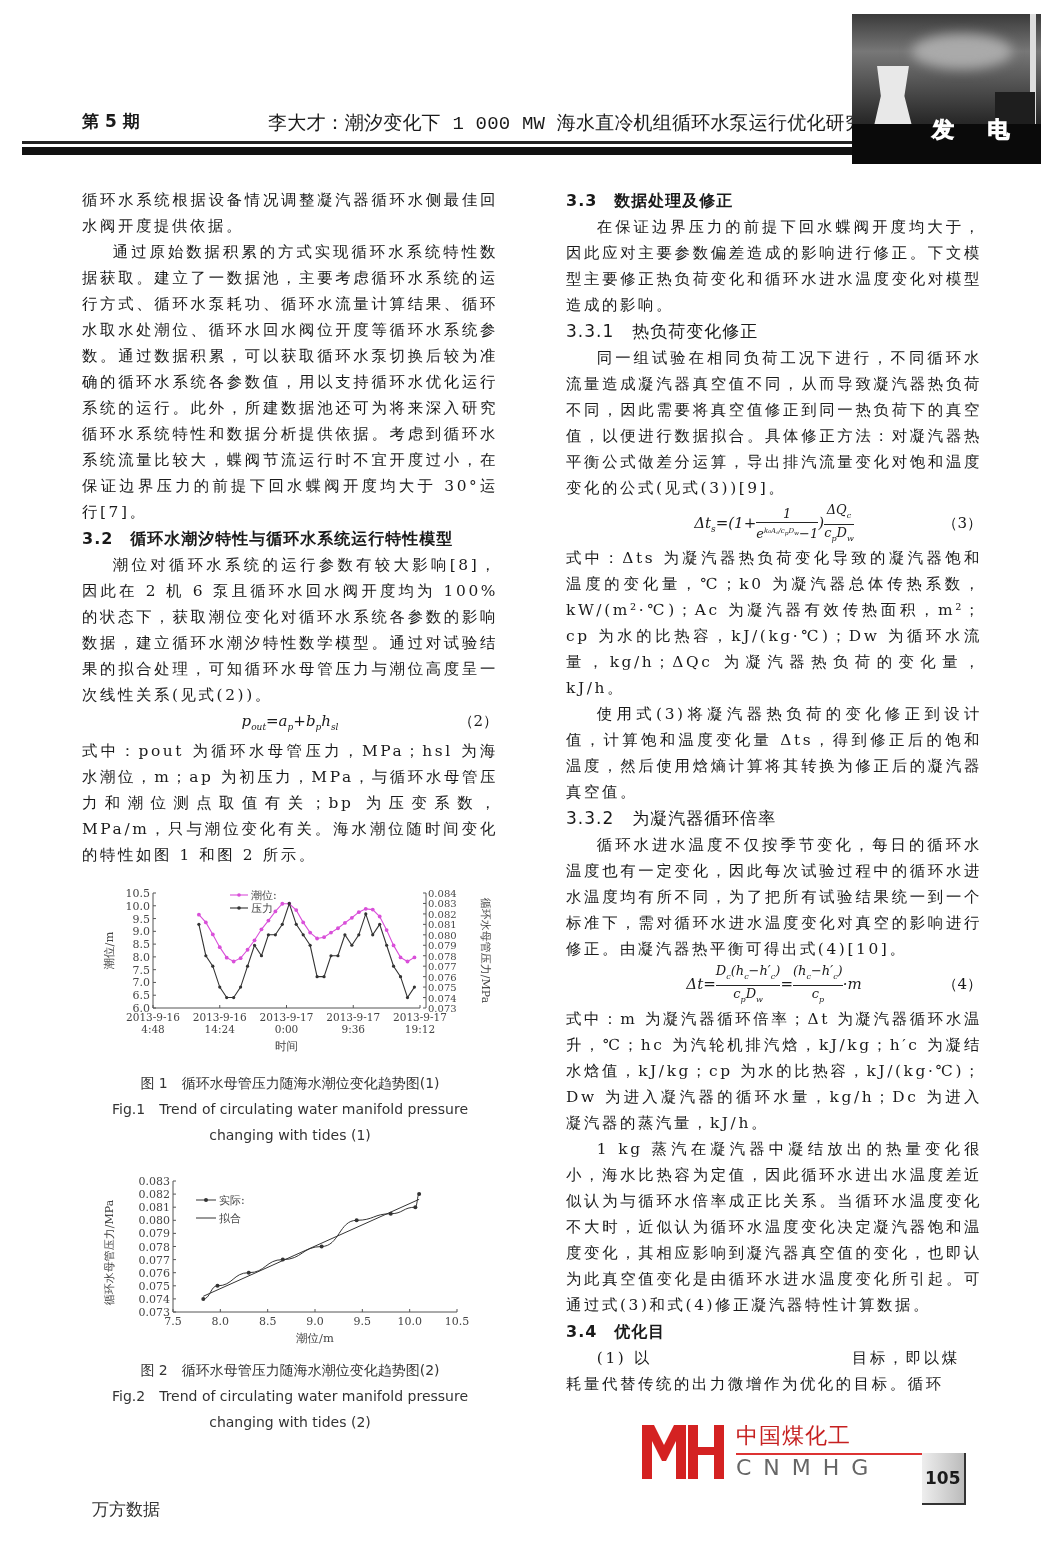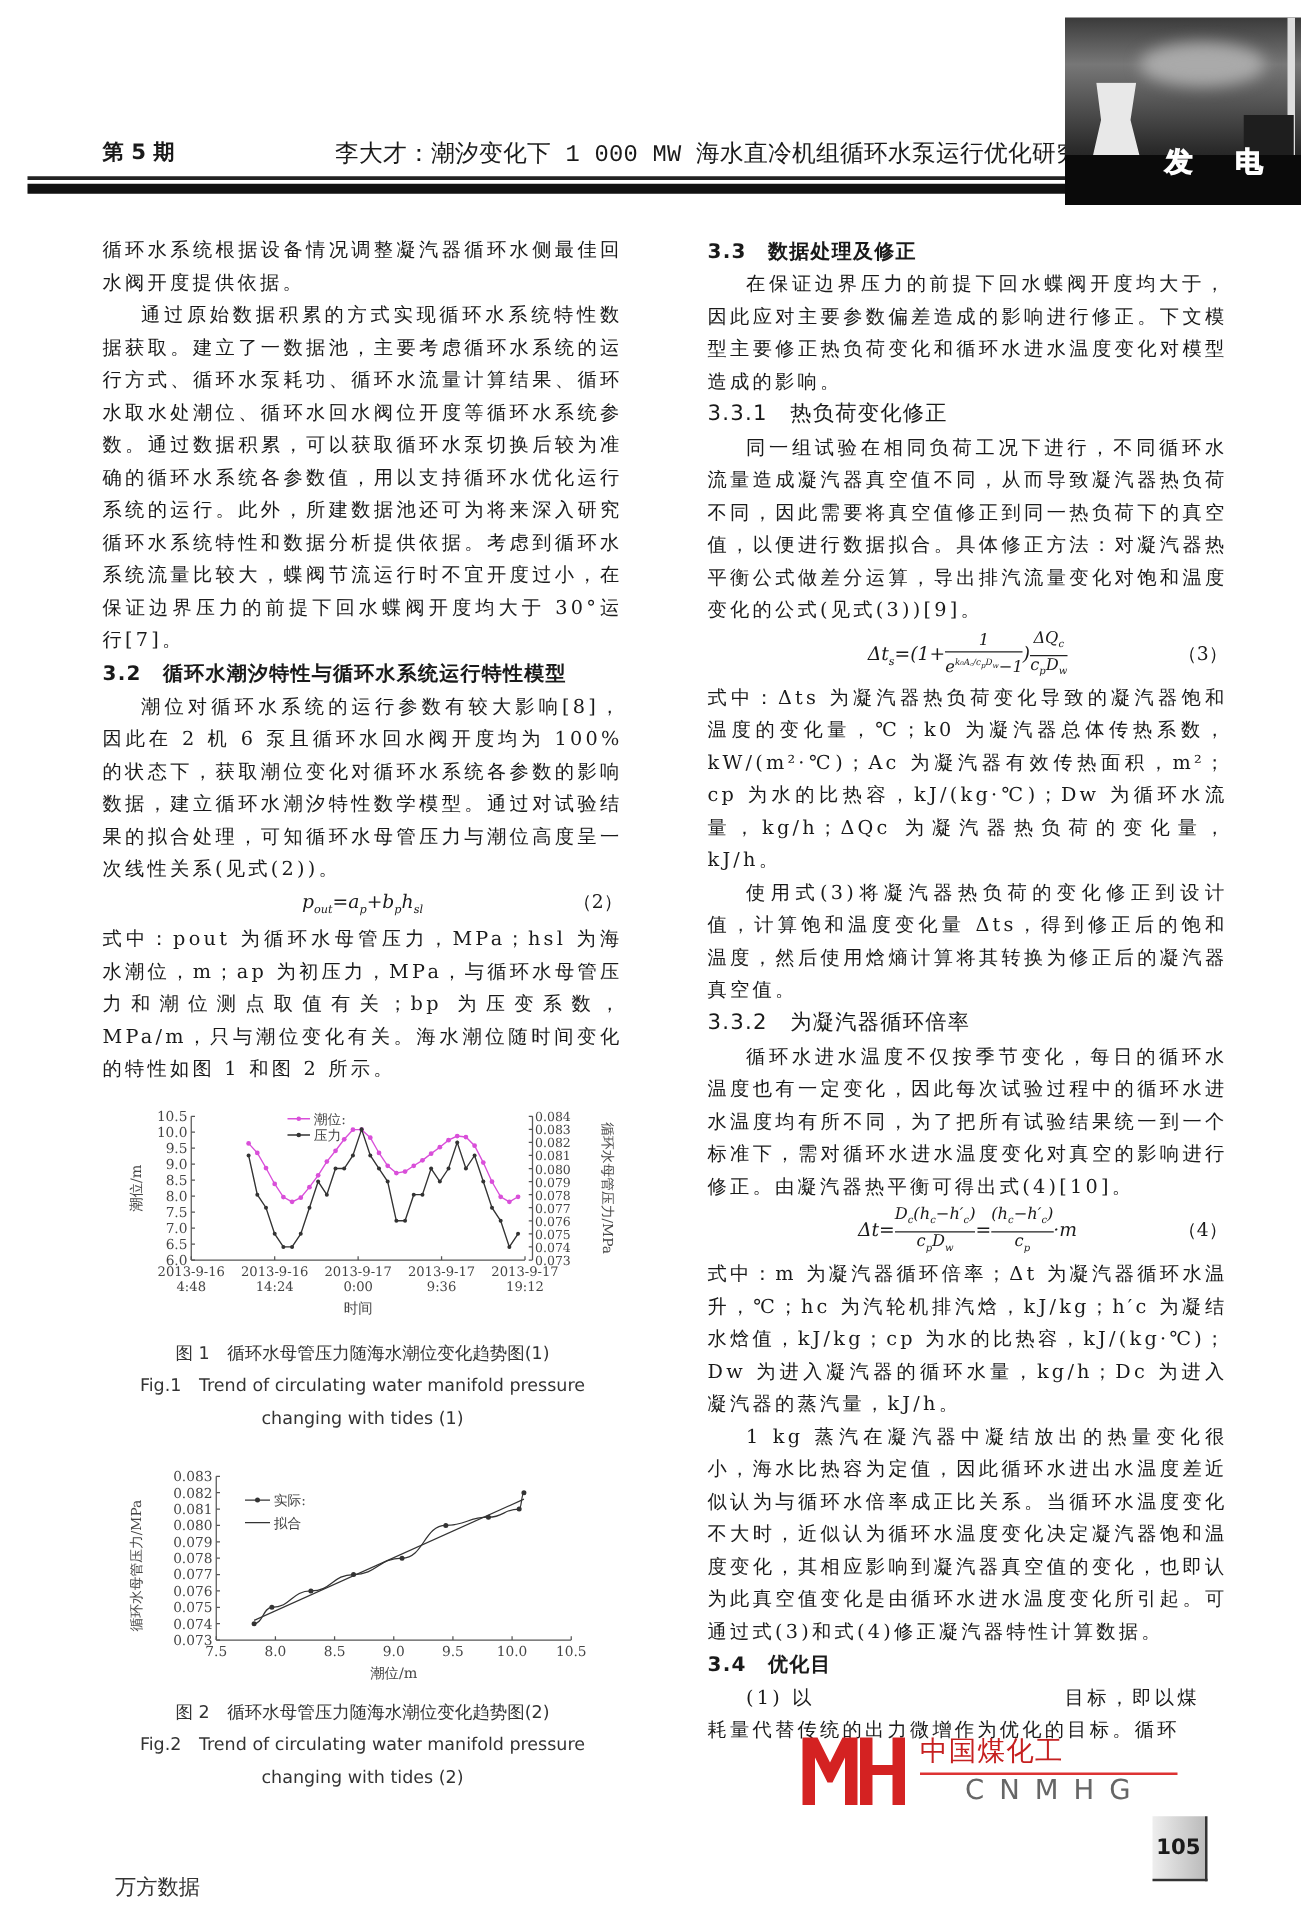--- a/index.html
+++ b/index.html
@@ -7,36 +7,36 @@
   .hdr-issue{position:absolute;left:82px;top:110px;font-family:"DejaVu Sans","Liberation Sans",sans-serif;font-weight:bold;font-size:17px;}
   .hdr-title{position:absolute;left:232px;top:110px;font-family:Liberation Mono, monospace;font-size:19px;letter-spacing:0.2px;margin-left:36px;}
   .hdr-rule1{position:absolute;left:22px;top:141px;width:830px;height:3px;background:#222;}
   .hdr-rule2{position:absolute;left:22px;top:147px;width:830px;height:8px;background:#111;}
   .hdr-photo{position:absolute;left:852px;top:14px;width:189px;height:150px;background:linear-gradient(180deg,#3a3a3a 0%,#777 25%,#555 45%,#2b2b2b 70%,#0c0c0c 100%);overflow:hidden;}
   .hdr-photo .cloud{position:absolute;left:60px;top:20px;width:100px;height:35px;border-radius:50%;background:#aaa;filter:blur(6px);}
   .hdr-photo .tower{position:absolute;left:22px;top:52px;width:38px;height:60px;background:#e8e8e8;clip-path:polygon(8% 0,92% 0,80% 50%,100% 100%,0 100%,18% 50%);}
   .hdr-photo .stack{position:absolute;left:178px;top:0;width:6px;height:120px;background:#ddd;}
   .hdr-photo .bldg{position:absolute;left:143px;top:78px;width:40px;height:40px;background:#1e1e1e;}
   .hdr-photo .ground{position:absolute;left:0;top:110px;width:189px;height:40px;background:#0a0a0a;}
-  .hdr-photo .label{position:absolute;left:80px;top:101px;font-family:Liberation Sans, sans-serif;font-weight:bold;font-size:22px;color:#111;-webkit-text-stroke:1px #fff;letter-spacing:14px;}
+  .hdr-photo .label{position:absolute;left:80px;top:101px;font-family:Liberation Serif, serif;font-weight:bold;font-size:22px;color:#111;-webkit-text-stroke:1px #fff;letter-spacing:14px;}
   .col{position:absolute;font-size:15.4px;line-height:26px;letter-spacing:2.6px;text-align:justify;}
   .col p{margin:0;}
   .ind{text-indent:2em;}
   .sec{font-family:"DejaVu Sans","Liberation Sans",sans-serif;font-weight:bold;font-size:16px;letter-spacing:1px;margin:0;line-height:27px;}
   .sub{font-family:"DejaVu Sans","Liberation Sans",sans-serif;font-size:17px;letter-spacing:1px;margin:0;line-height:27px;}
   .eq{position:relative;height:30px;text-align:center;font-style:italic;font-size:15px;letter-spacing:0;}
   .eqno{position:absolute;right:0;top:0;font-style:normal;}
   .caption{position:absolute;font-family:"DejaVu Sans","Liberation Sans",sans-serif;font-size:14px;color:#333;text-align:center;line-height:26px;}
   .page-no{position:absolute;left:922px;top:1453px;font-family:"DejaVu Sans","Liberation Sans",sans-serif;font-weight:bold;font-size:17px;background:linear-gradient(90deg,#eee,#bbb);padding:15px 3px;border-right:2px solid #333;border-bottom:2px solid #333;}
   .footer{position:absolute;left:92px;top:1498px;font-family:"DejaVu Sans","Liberation Sans",sans-serif;font-size:17px;color:#333;}
-  .wm{position:absolute;left:640px;top:1388px;width:330px;height:60px;}
+  .wm{position:absolute;left:640px;top:1423px;width:330px;height:60px;}
   .wm .logo{position:absolute;left:0;top:0;width:86px;height:58px;}
   .wm .cn{position:absolute;left:96px;top:-2px;font-family:"DejaVu Sans","Liberation Sans",sans-serif;font-size:22px;color:#c62020;letter-spacing:1px;}
   .wm .uline{position:absolute;left:96px;top:30px;width:206px;height:2px;background:#d33;}
-  .wm .en{position:absolute;left:96px;top:32px;font-family:"DejaVu Sans","Liberation Sans",sans-serif;font-size:22px;color:#666;letter-spacing:12px;margin-left:36px;}
+  .wm .en{position:absolute;left:96px;top:32px;font-family:"DejaVu Sans","Liberation Sans",sans-serif;font-size:22px;color:#666;letter-spacing:12px;}
   svg text{font-family:"DejaVu Serif","Liberation Serif",serif;}
 </style>
 </head>
 <body>
 
 <div class="hdr-issue">第 5 期</div>
 <div class="hdr-title">李大才：潮汐变化下 1 000 MW 海水直冷机组循环水泵运行优化研究</div>
 <div class="hdr-rule1"></div>
 <div class="hdr-rule2"></div>
 <div class="hdr-photo">

